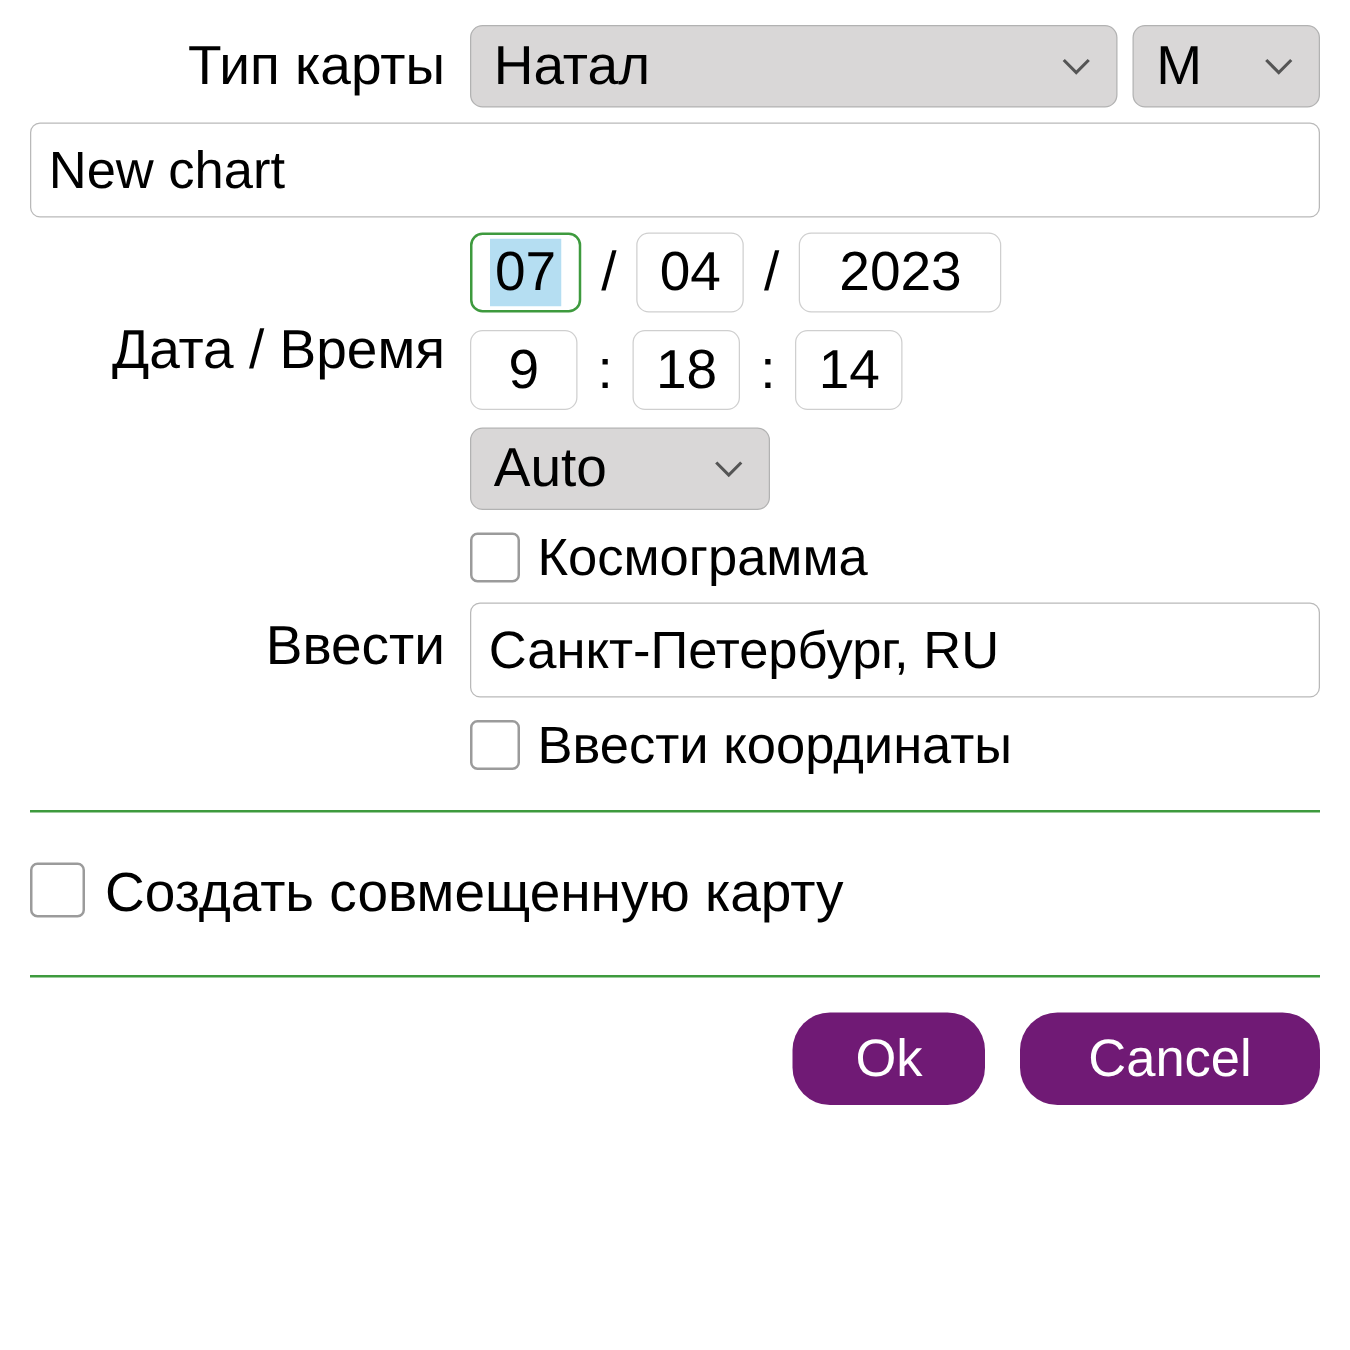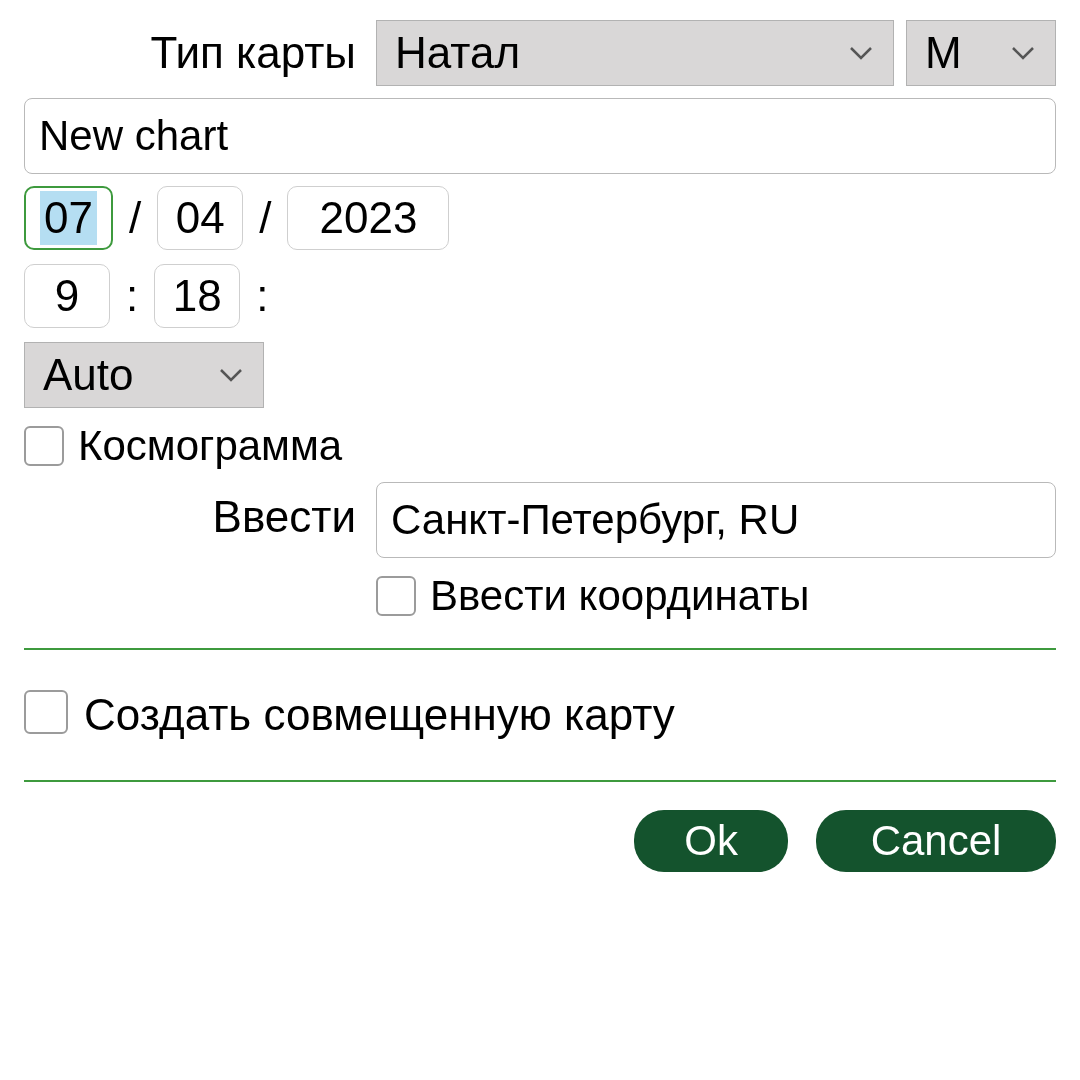--- a/index.html
+++ b/index.html
@@ -42,21 +42,21 @@
       display: flex;
       align-items: center;
       gap: 12px;
     }
     .select-box {
       display: flex;
       align-items: center;
       justify-content: space-between;
       background: #d9d7d7;
       border: 1px solid #b2b2b2;
-      border-radius: 0;
+      border-radius: 10px;
       padding: 6px 18px;
       font-size: 44px;
       height: 66px;
     }
     .select-main { flex: 1; }
     .select-gender { width: 150px; }
     .select-tz { width: 240px; }
     .text-input {
       width: 100%;
       border: 1px solid #b9b9b9;
@@ -128,27 +128,27 @@
     }
     .combined-row .checkbox { width: 44px; height: 44px; }
     .combined-row .checkbox-label { font-size: 44px; }
     .button-row {
       display: flex;
       justify-content: flex-end;
       gap: 28px;
       margin-top: 18px;
     }
     .btn {
-      background: #14532d;
+      background: #701a75;
       color: #fff;
       border: none;
       border-radius: 30px;
       padding: 10px 50px;
       font-size: 42px;
-      height: 62px;
+      height: 74px;
       display: flex;
       align-items: center;
       justify-content: center;
       cursor: pointer;
     }
     .btn.cancel { min-width: 240px; }
   </style>
 </head>
 <body>
 
@@ -176,20 +176,21 @@
   </div>
 </div>
 
 <div class="form-row">
   <div class="input-col">
     <input class="text-input" type="text" value="New chart" style="">
   </div>
 </div>
 
 <div class="form-row align-top">
+  <div class="label-col multiline">Дата / Время</div>
   <div class="input-col">
     <div class="hrow">
       <div class="num-box selected">
         <span class="inner-highlight">07</span>
       </div>
       <span class="sep">/</span>
       <div class="num-box">
         <span>04</span>
       </div>
       <span class="sep">/</span>
@@ -199,20 +200,23 @@
     </div>
     <div class="hrow">
       <div class="num-box">
         <span>9</span>
       </div>
       <span class="sep">:</span>
       <div class="num-box">
         <span>18</span>
       </div>
       <span class="sep">:</span>
+      <div class="num-box">
+        <span>14</span>
+      </div>
     </div>
     <div class="hrow">
       <div class="select-box select-tz">
         <span>Auto</span>
         <span class="chevron-down-wrap">
           <svg width="24" height="14" viewBox="0 0 24 14">
               <polyline points="2,2 12,12 22,2" fill="none" stroke="#555" stroke-width="2.5"></polyline>
             </svg>
         </span>
       </div>

